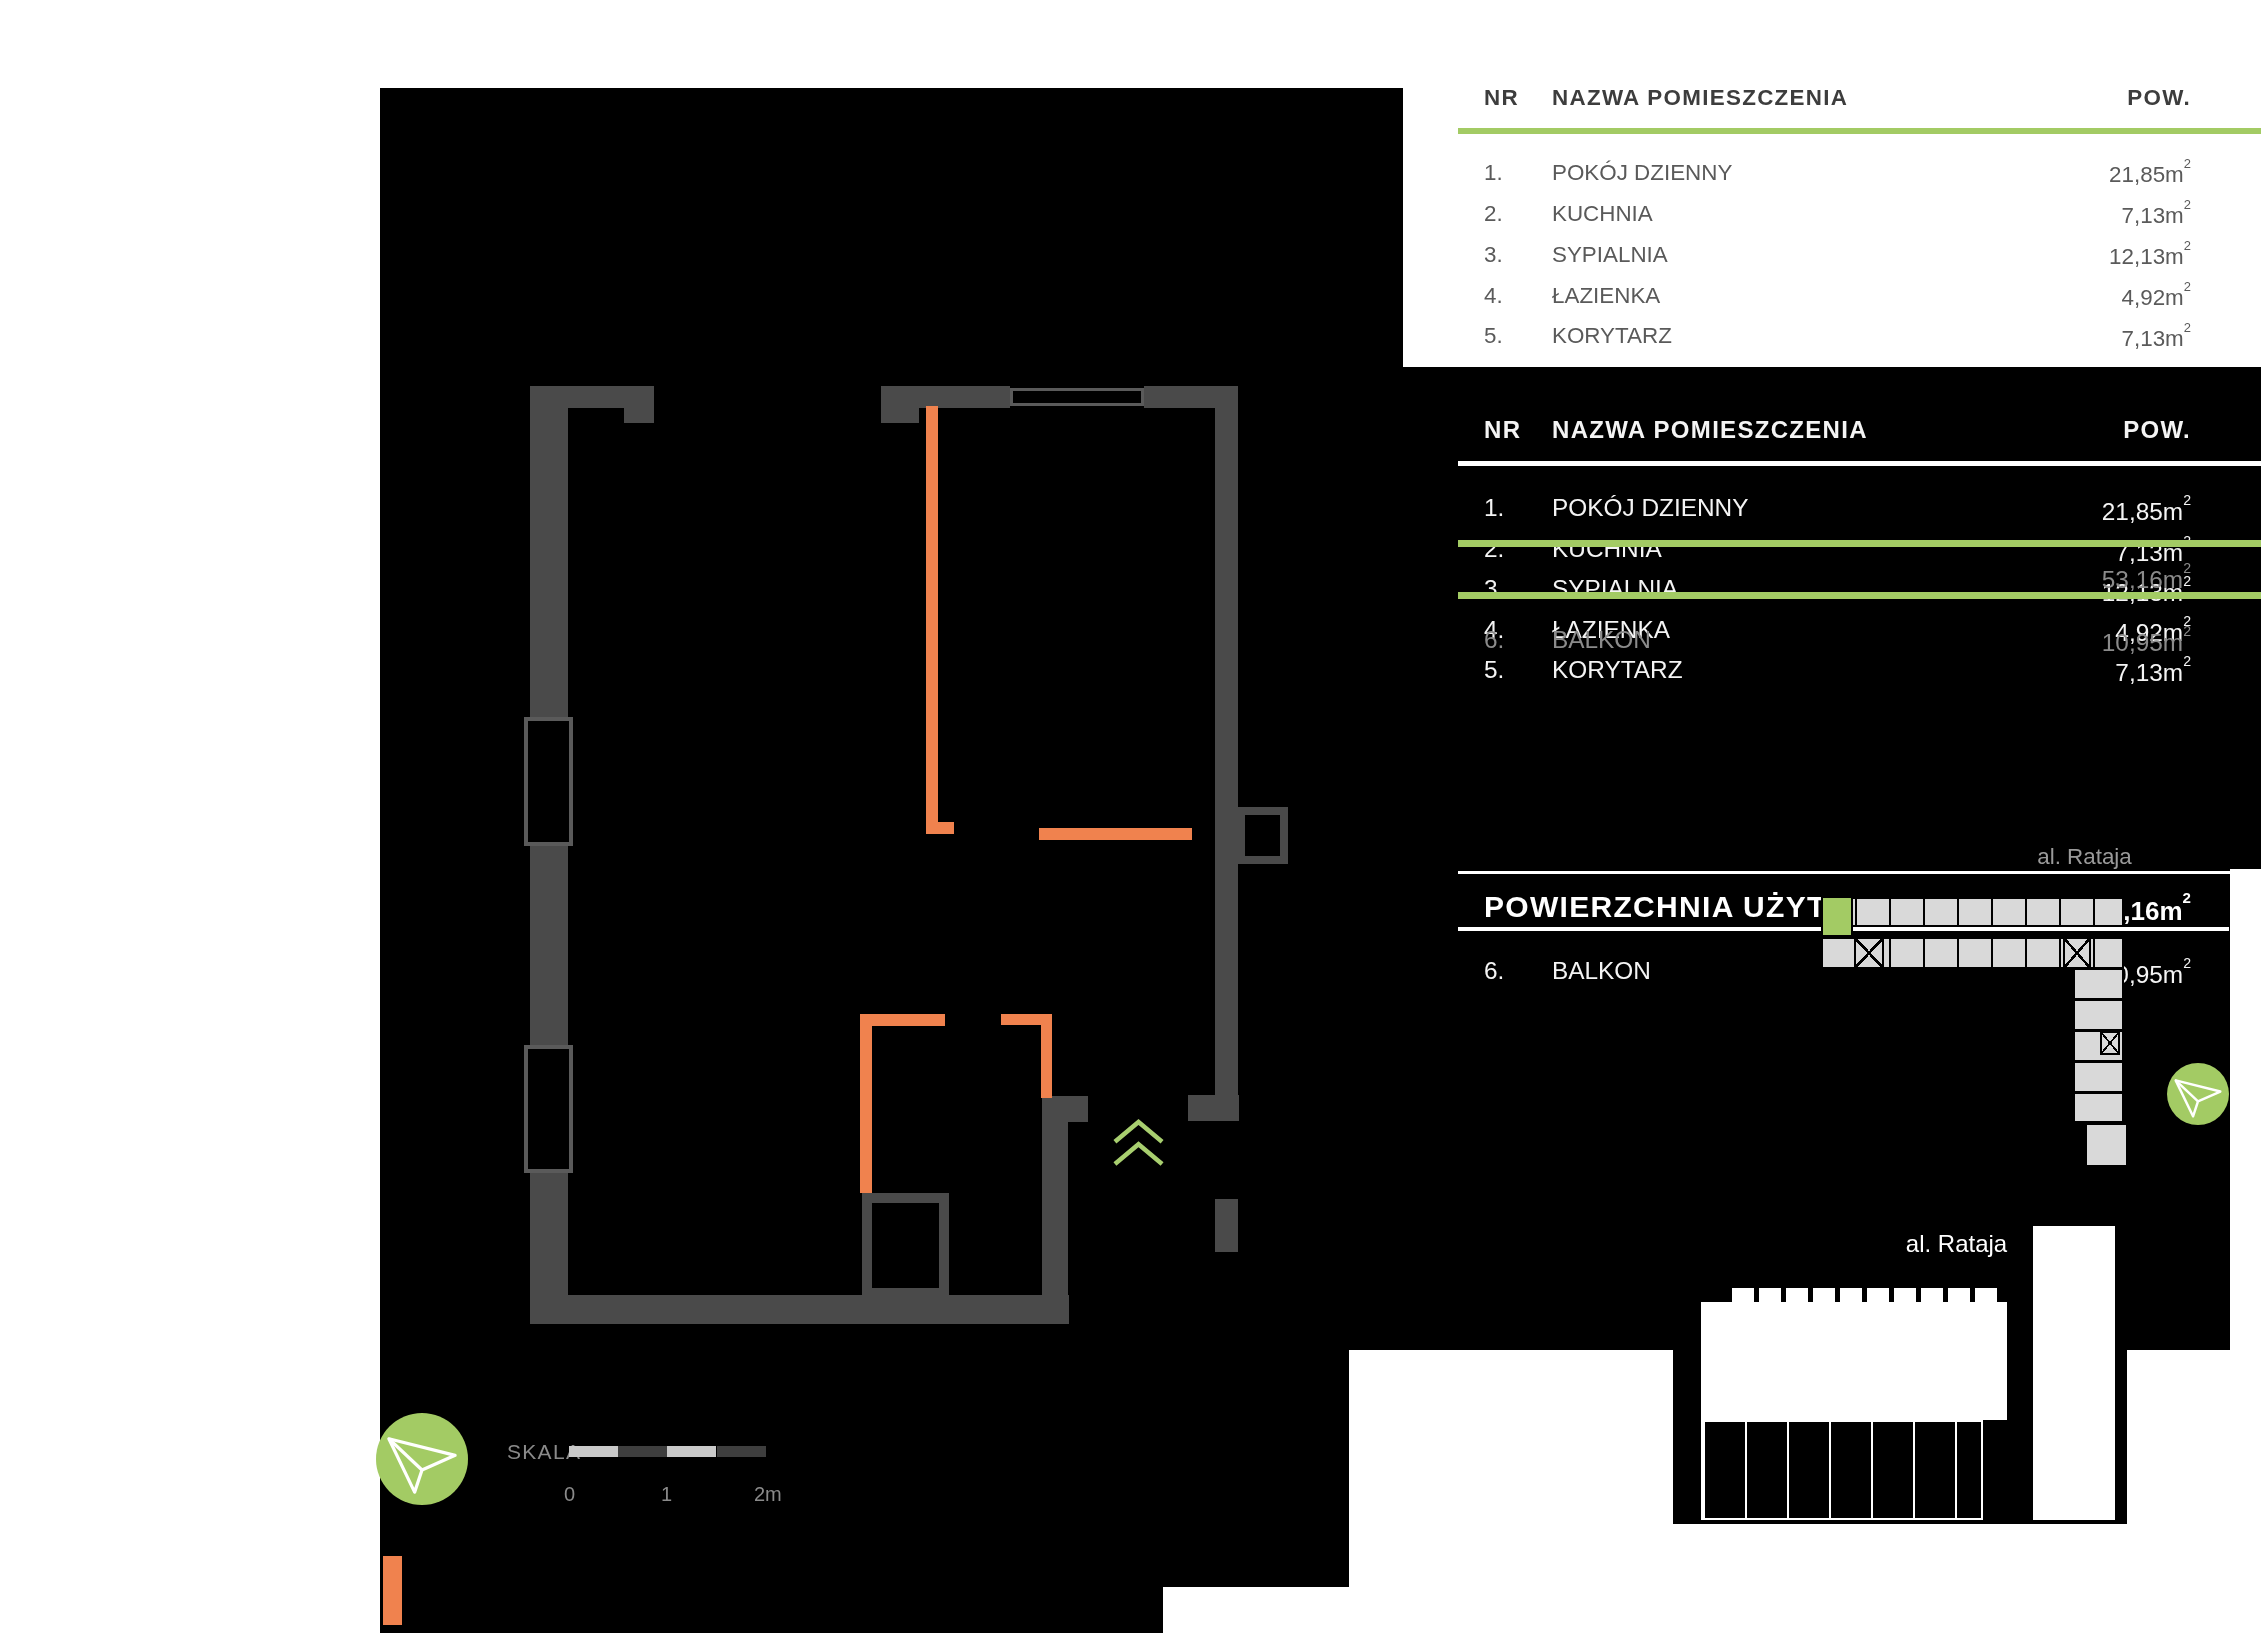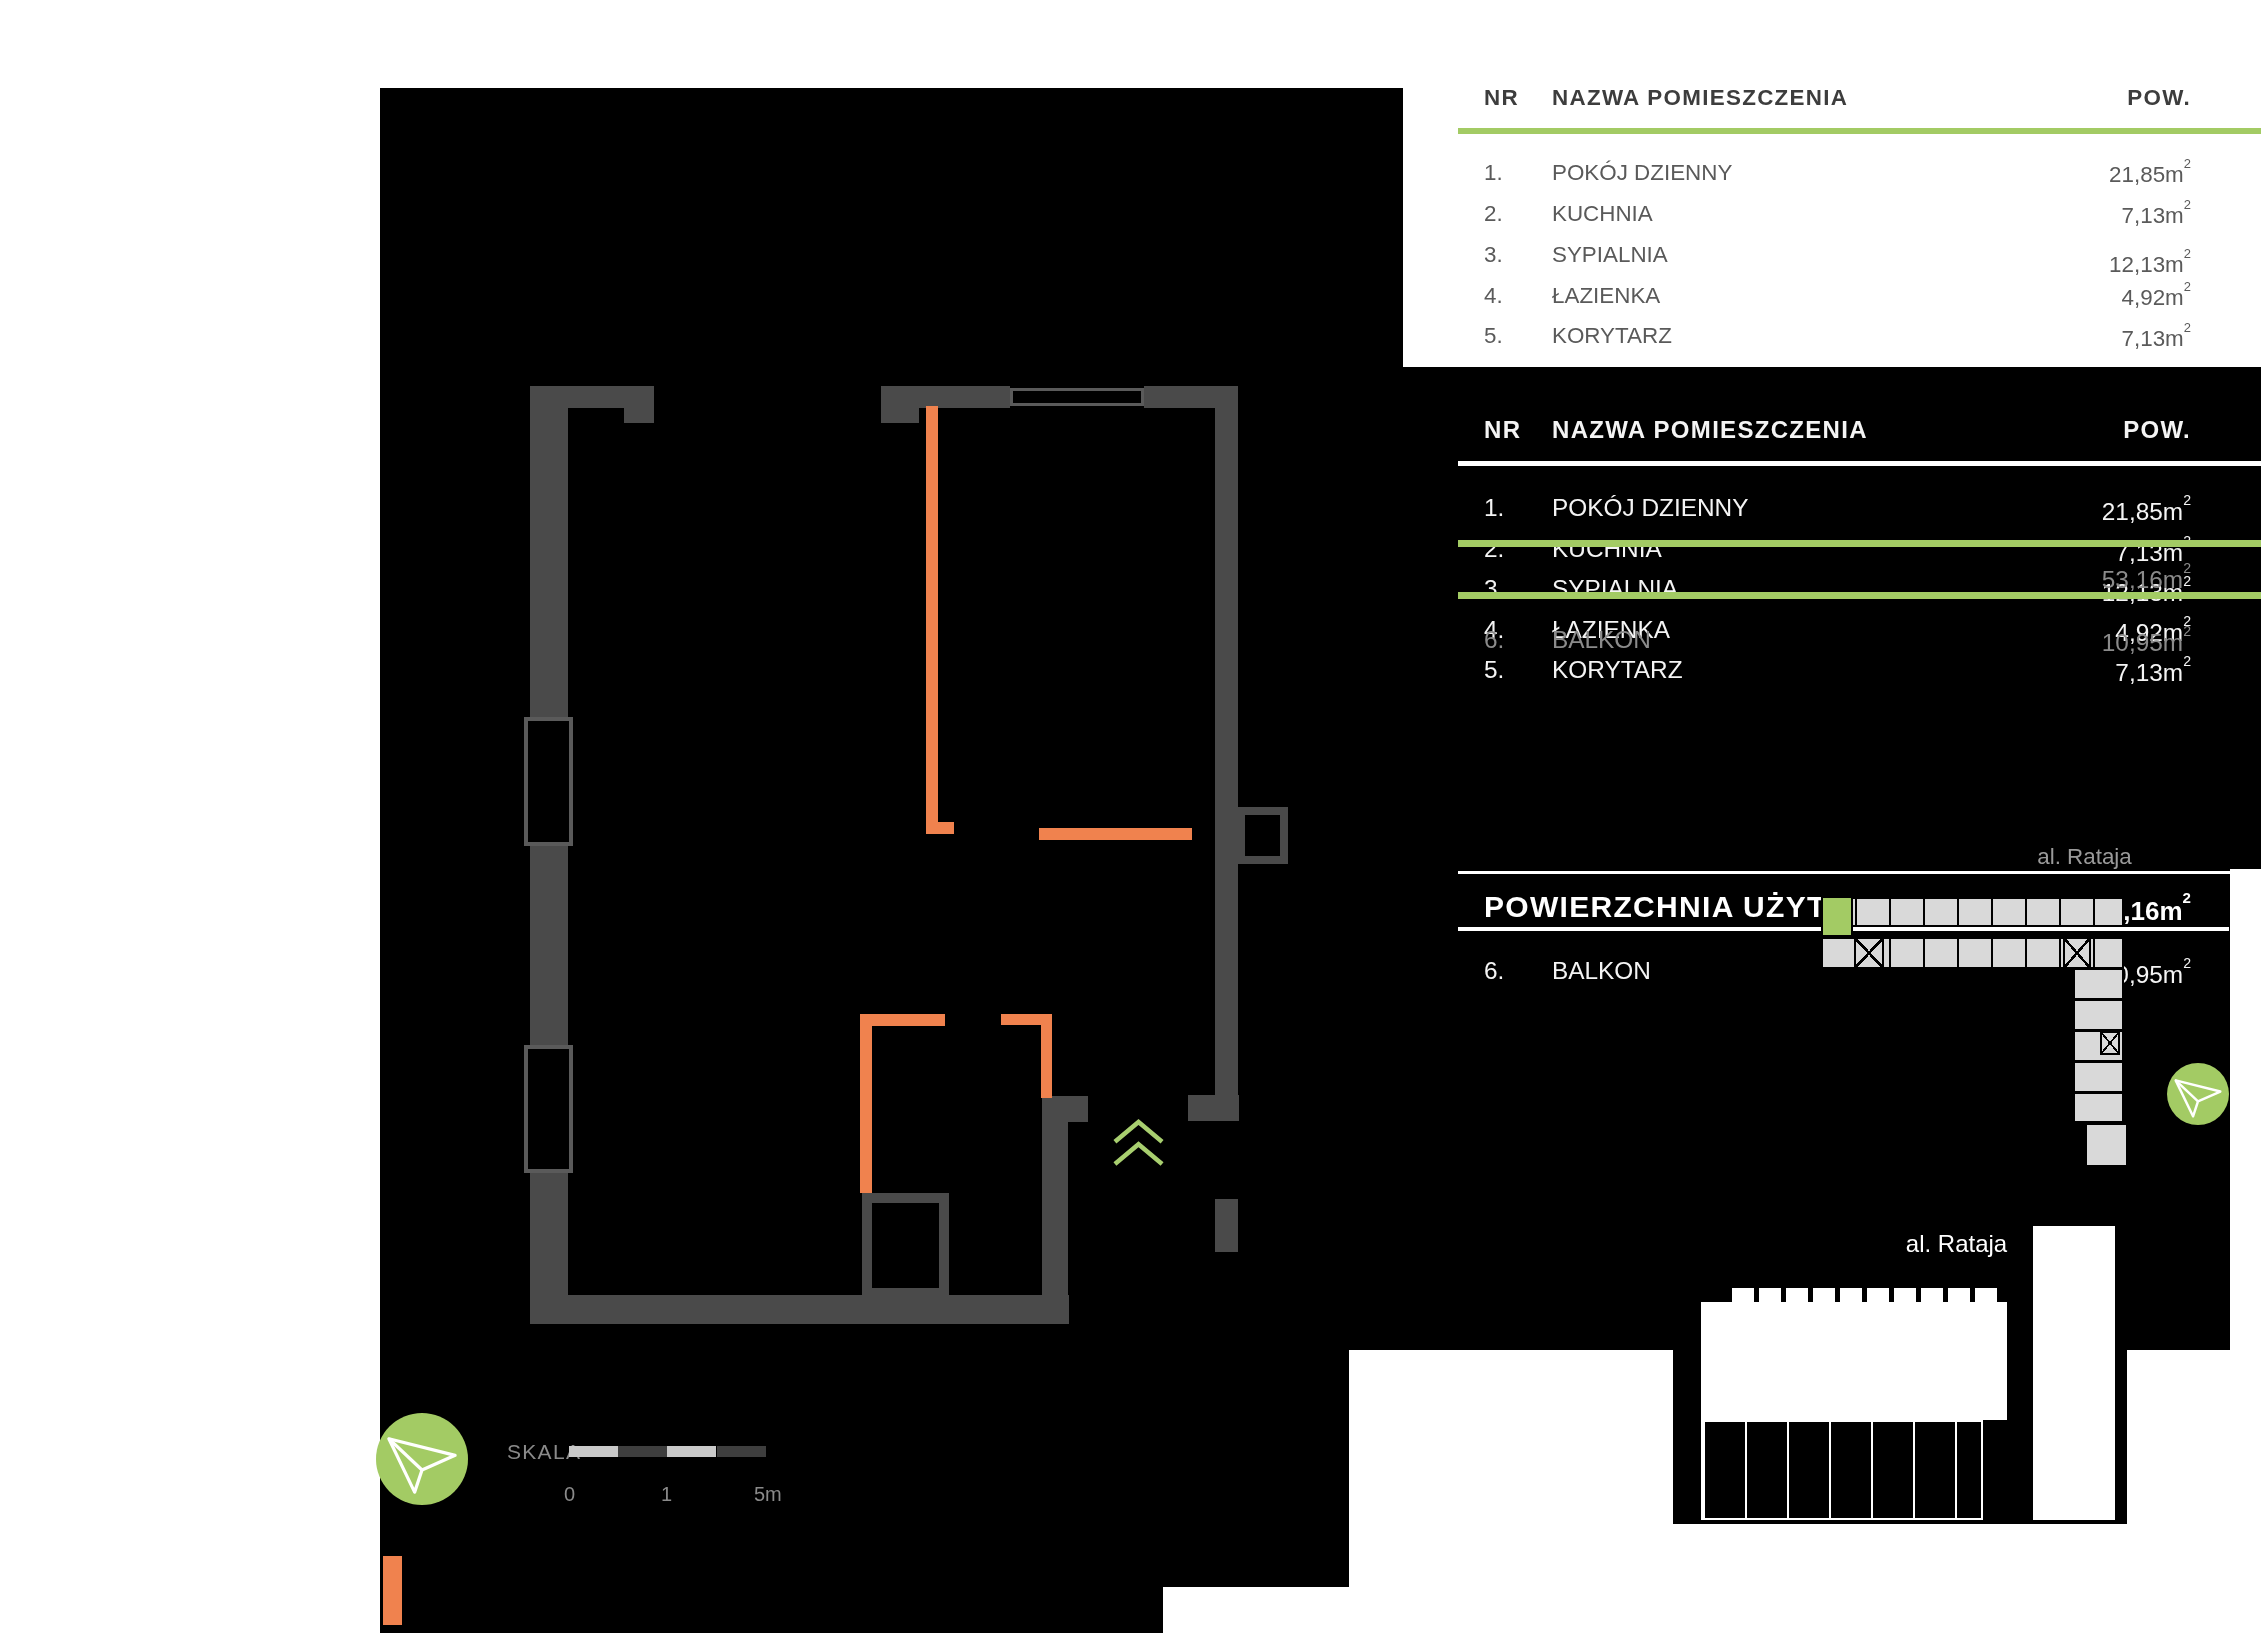--- a/index.html
+++ b/index.html
@@ -96,21 +96,21 @@
 <div class="abs t1-cell" style="left:1484px;top:158px;">1.</div>
 <div class="abs t1-cell" style="left:1552px;top:158px;">POKÓJ DZIENNY</div>
 <div class="abs t1-cell rt" style="right:70px;top:155px;"><span>21,85m</span><sup>2</sup></div>
 
 <div class="abs t1-cell" style="left:1484px;top:199px;">2.</div>
 <div class="abs t1-cell" style="left:1552px;top:199px;">KUCHNIA</div>
 <div class="abs t1-cell rt" style="right:70px;top:196px;"><span>7,13m</span><sup>2</sup></div>
 
 <div class="abs t1-cell" style="left:1484px;top:240px;">3.</div>
 <div class="abs t1-cell" style="left:1552px;top:240px;">SYPIALNIA</div>
-<div class="abs t1-cell rt" style="right:70px;top:245px;"><span>12,13m</span><sup>2</sup></div>
+<div class="abs t1-cell rt" style="right:70px;top:237px;"><span>12,13m</span><sup>2</sup></div>
 
 <div class="abs t1-cell" style="left:1484px;top:281px;">4.</div>
 <div class="abs t1-cell" style="left:1552px;top:281px;">ŁAZIENKA</div>
 <div class="abs t1-cell rt" style="right:70px;top:278px;"><span>4,92m</span><sup>2</sup></div>
 
 <div class="abs t1-cell" style="left:1484px;top:321px;">5.</div>
 <div class="abs t1-cell" style="left:1552px;top:321px;">KORYTARZ</div>
 <div class="abs t1-cell rt" style="right:70px;top:319px;"><span>7,13m</span><sup>2</sup></div>
 
 <div class="abs t2-head" style="left:1484px;top:415px;">NR</div>
@@ -190,15 +190,15 @@
 </div>
 <div class="abs skala-label" style="left:507px;top:1440px;">SKALA</div>
 <div class="abs" style="left:569px;top:1446px;width:196px;height:10.5px;">
   <div class="seg" style="left:0;width:49px;background:#c9c9c9;"></div>
   <div class="seg" style="left:49px;width:49px;background:#3e3e3e;"></div>
   <div class="seg" style="left:98px;width:49px;background:#c9c9c9;"></div>
   <div class="seg" style="left:148px;width:49px;background:#3e3e3e;"></div>
 </div>
 <div class="abs skala-num" style="left:564px;top:1483px;">0</div>
 <div class="abs skala-num" style="left:661px;top:1483px;">1</div>
-<div class="abs skala-num" style="left:754px;top:1483px;">5m</div>
+<div class="abs skala-num" style="left:754px;top:1483px;">2m</div>
 <div class="abs orange" style="left:383px;top:1556px;width:19px;height:69px;"></div>
 
 
 </body></html>

